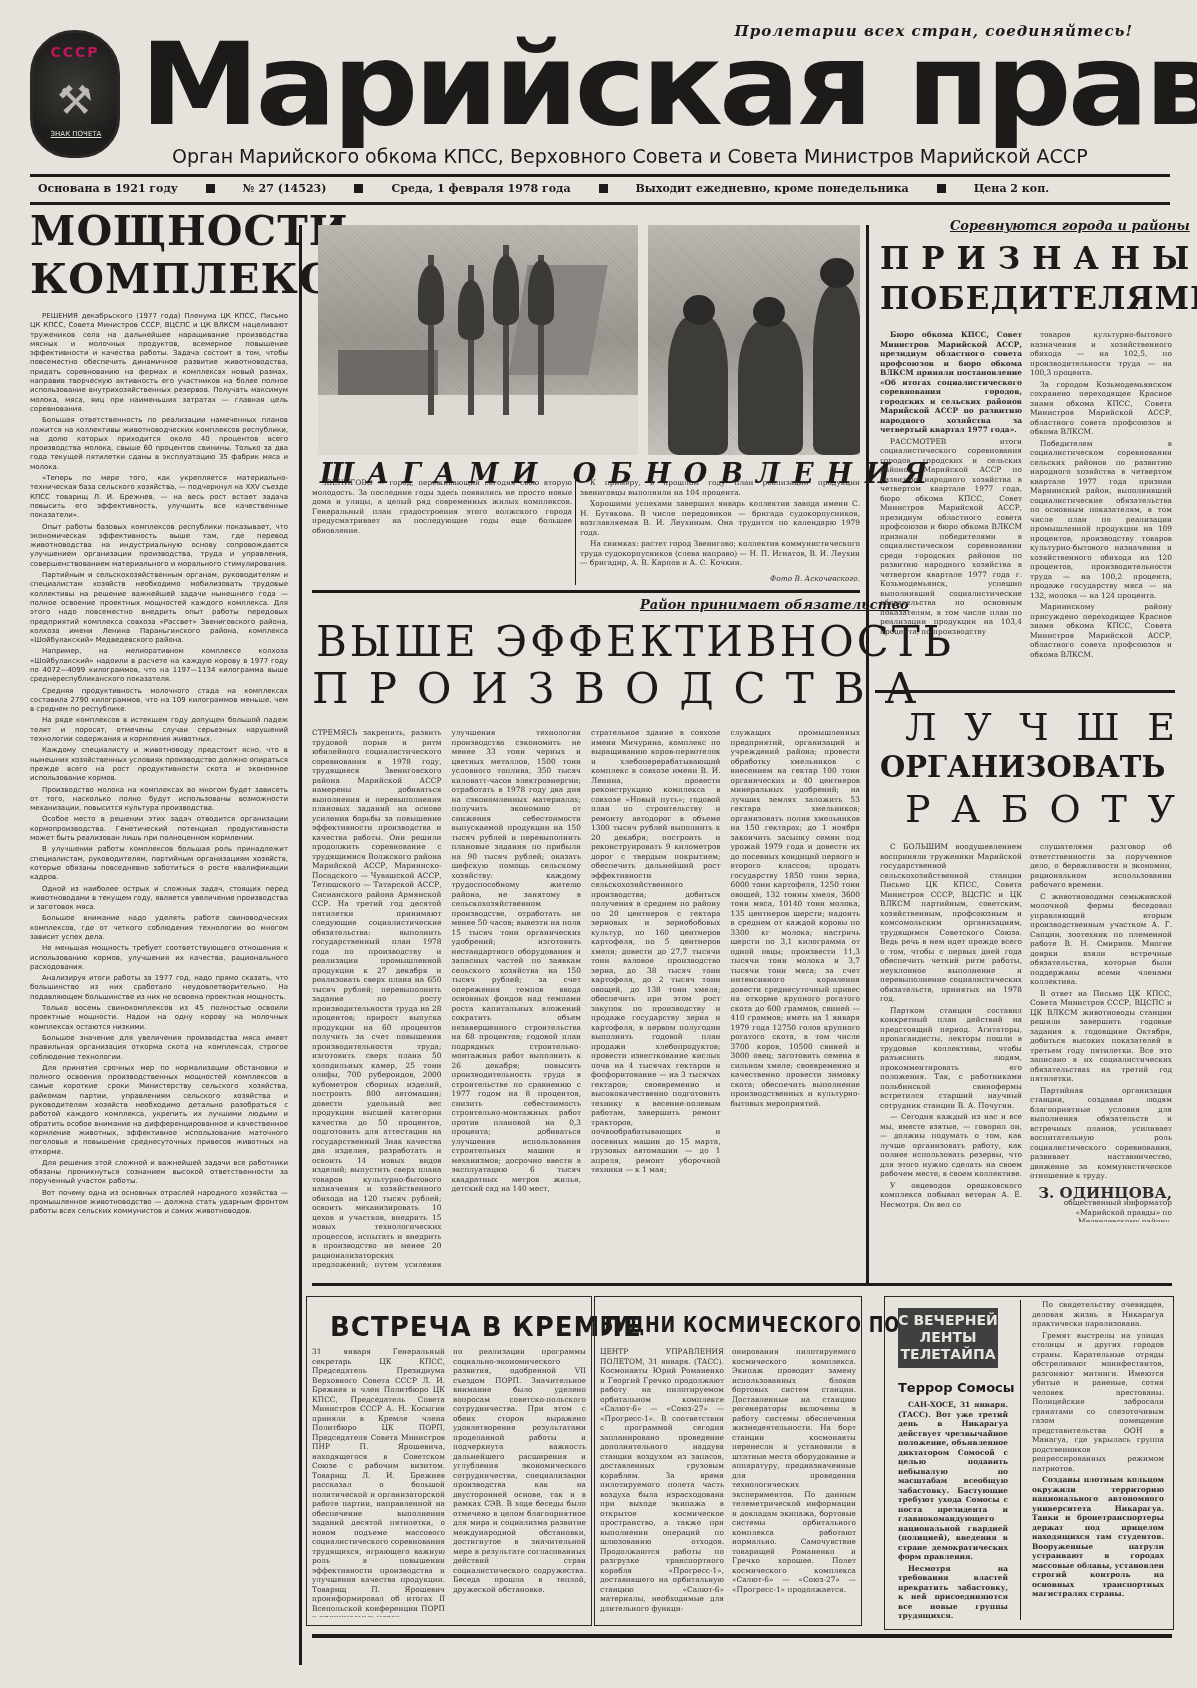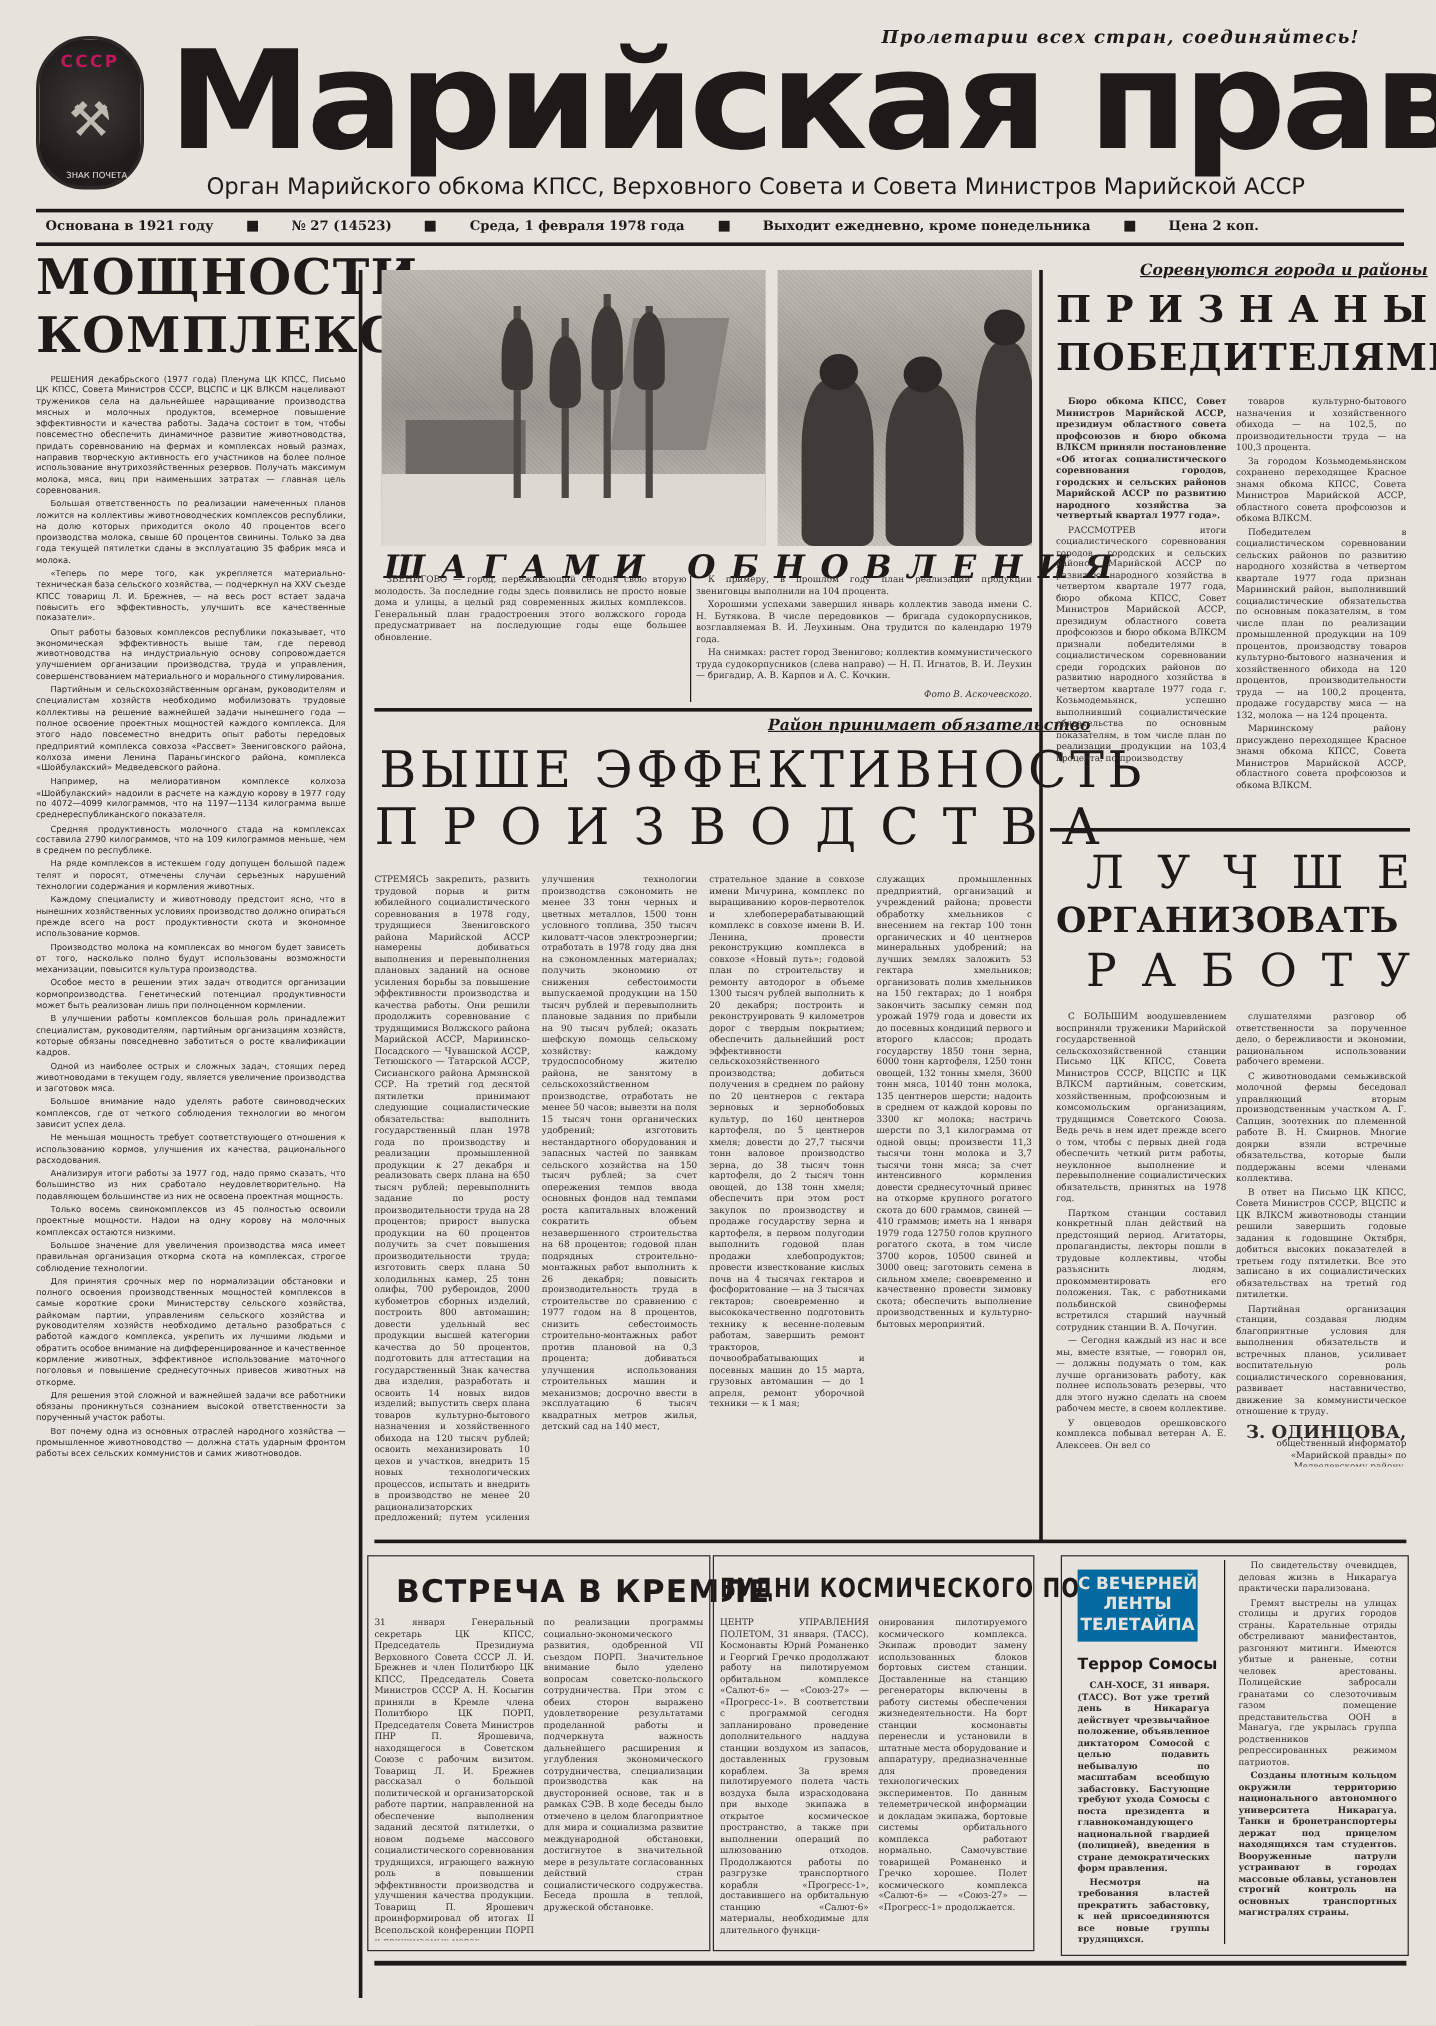--- a/index.html
+++ b/index.html
@@ -4,21 +4,21 @@
 <style>
   * { box-sizing: border-box; margin: 0; padding: 0; }
   html, body { width: 1197px; height: 1688px; background: #d9d6cf; overflow: hidden; }
   body { font-family: "DejaVu Serif", serif; color: #1c1b1a; position: relative; }
   .page { position: absolute; left: 0; top: 0; width: 1197px; height: 1688px; background: #e6e3dc; }
 
   
   .emblem { position: absolute; left: 30px; top: 30px; width: 90px; height: 128px; border-radius: 44px 44px 40px 40px; background: radial-gradient(circle at 50% 45%, #3a3936 0%, #1e1d1b 70%); border: 3px solid #2a2927; }
   .emblem-top { position: absolute; left: 40px; top: 44px; width: 70px; color: #be185d; font: bold 14px "DejaVu Sans", sans-serif; text-align: center; letter-spacing: 2px; }
   .emblem-fig { position: absolute; left: 52px; top: 70px; width: 46px; height: 60px; color: #bdbab2; font-size: 40px; text-align: center; line-height: 60px; }
-  .emblem-bottom { position: absolute; left: 46px; top: 142px; width: 60px; color: #e6e3dc; font: 7px "DejaVu Sans", sans-serif; text-align: right; }
+  .emblem-bottom { position: absolute; left: 46px; top: 130px; width: 60px; color: #e6e3dc; font: 7px "DejaVu Sans", sans-serif; text-align: center; text-decoration: underline; }
   .slogan { position: absolute; right: 64px; top: 22px; font: italic bold 15px "DejaVu Serif", serif; letter-spacing: 1px; }
   .title { position: absolute; left: 140px; top: 28px; font: bold 120px "DejaVu Sans", sans-serif; letter-spacing: -4px; line-height: 120px; transform: scaleY(0.95); transform-origin: top left; white-space: nowrap; }
   .subtitle { position: absolute; left: 172px; top: 145px; font: 19px "DejaVu Sans", sans-serif; white-space: nowrap; }
   .rule { position: absolute; background: #1c1b1a; }
   .infobar { position: absolute; left: 38px; top: 182px; width: 1110px; display: flex; font: bold 11px "DejaVu Serif", serif; align-items: center; }
   .infobar span { white-space: nowrap; }
   .sq { display: inline-block; width: 9px; height: 9px; background: #1c1b1a; margin: 0 28px; }
 
   
   .col-text { font: 7px/9.3px "DejaVu Sans", sans-serif; text-align: justify; color: #2a2927; overflow: hidden; }
@@ -73,21 +73,21 @@
 
   
   .box { position: absolute; border: 1.5px solid #2a2927; }
   .h-kreml { position: absolute; left: 330px; top: 1312px; font: bold 26px "DejaVu Sans", sans-serif; white-space: nowrap; letter-spacing: 1px; }
   .kreml-cols { position: absolute; left: 312px; top: 1347px; width: 274px; height: 270px; display: flex; gap: 8px; }
   .kreml-cols > div { flex: 1; }
   .h-cosmo { position: absolute; left: 600px; top: 1312px; font: bold 22px "DejaVu Sans", sans-serif; white-space: nowrap; transform: scaleX(0.8); transform-origin: left; letter-spacing: 1px; }
   .cosmo-cols { position: absolute; left: 600px; top: 1347px; width: 256px; height: 270px; display: flex; gap: 8px; }
   .cosmo-cols > div { flex: 1; }
 
-  .tele-label { position: absolute; left: 898px; top: 1308px; width: 100px; height: 60px; background: #0369a1; color: #e6e3dc; font: bold 14px/17px "DejaVu Sans", sans-serif; text-align: center; padding-top: 4px; }
+  .tele-label { position: absolute; left: 898px; top: 1308px; width: 100px; height: 60px; background: #404040; color: #e6e3dc; font: bold 14px/17px "DejaVu Sans", sans-serif; text-align: center; padding-top: 4px; }
   .tele-h { position: absolute; left: 898px; top: 1380px; font: bold 13px "DejaVu Sans", sans-serif; white-space: nowrap; }
   .tele-col1 { position: absolute; left: 898px; top: 1400px; width: 110px; height: 220px; }
   .tele-col2 { position: absolute; left: 1032px; top: 1300px; width: 132px; height: 320px; }
 </style>
 </head>
 <body>
 
 <div class="page">
 
   <div class="emblem"></div>
@@ -221,21 +221,21 @@
     <span>Б</span>
     <span>О</span>
     <span>Т</span>
     <span>У</span>
   </div>
   <div class="right2-cols serif-text">
     <div>
       <p>С БОЛЬШИМ воодушевлением восприняли труженики Марийской государственной сельскохозяйственной станции Письмо ЦК КПСС, Совета Министров СССР, ВЦСПС и ЦК ВЛКСМ партийным, советским, хозяйственным, профсоюзным и комсомольским организациям, трудящимся Советского Союза. Ведь речь в нем идет прежде всего о том, чтобы с первых дней года обеспечить четкий ритм работы, неуклонное выполнение и перевыполнение социалистических обязательств, принятых на 1978 год.</p>
       <p>Партком станции составил конкретный план действий на предстоящий период. Агитаторы, пропагандисты, лекторы пошли в трудовые коллективы, чтобы разъяснить людям, прокомментировать его положения. Так, с работниками польбинской свинофермы встретился старший научный сотрудник станции В. А. Почугин.</p>
       <p>— Сегодня каждый из нас и все мы, вместе взятые, — говорил он, — должны подумать о том, как лучше организовать работу, как полнее использовать резервы, что для этого нужно сделать на своем рабочем месте, в своем коллективе.</p>
-      <p>У овцеводов орешковского комплекса побывал ветеран А. Е. Алексеев. Он вел со</p>
+      <p>У овцеводов орешковского комплекса побывал ветеран А. Е. Несмотря. Он вел со</p>
     </div>
     <div>
       <p>слушателями разговор об ответственности за порученное дело, о бережливости и экономии, рациональном использовании рабочего времени.</p>
       <p>С животноводами семьживской молочной фермы беседовал управляющий вторым производственным участком А. Г. Сапцин, зоотехник по племенной работе В. Н. Смирнов. Многие доярки взяли встречные обязательства, которые были поддержаны всеми членами коллектива.</p>
       <p>В ответ на Письмо ЦК КПСС, Совета Министров СССР, ВЦСПС и ЦК ВЛКСМ животноводы станции решили завершить годовые задания к годовщине Октября, добиться высоких показателей в третьем году пятилетки. Все это записано в их социалистических обязательствах на третий год пятилетки.</p>
       <p>Партийная организация станции, создавая людям благоприятные условия для выполнения обязательств и встречных планов, усиливает воспитательную роль социалистического соревнования, развивает наставничество, движение за коммунистическое отношение к труду.</p>
       <div class="signature">
         <div class="name">З. ОДИНЦОВА,</div>
         <div>общественный информатор «Марийской правды» по Медведевскому району.</div>
       </div>

